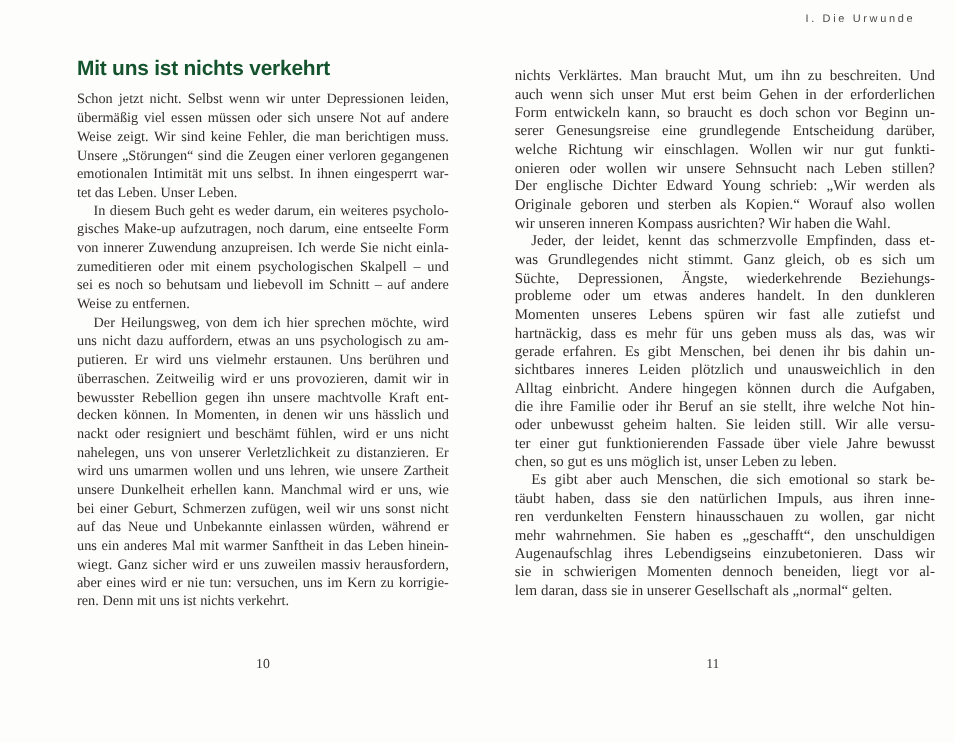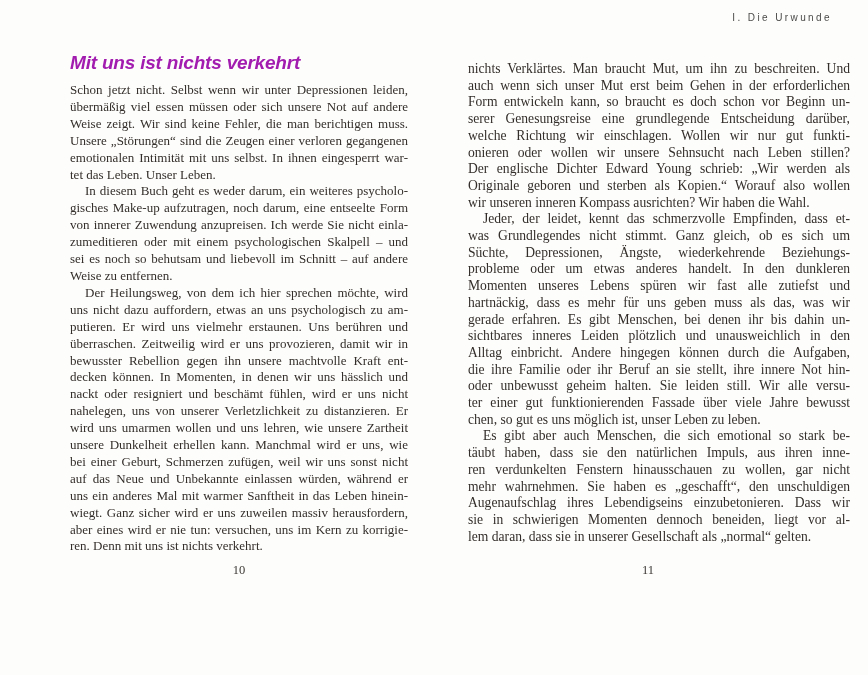--- a/index.html
+++ b/index.html
@@ -44,30 +44,30 @@
     overflow: hidden;
   }
   .line.last { text-align: center; text-align-last: left; }
   .line.indent { text-indent: 15px; }
 
   .page-number {
     position: absolute;
     font-size: 12.5px;
     color: #3d3935;
     text-align: center;
-    top: 563px;
+    top: 596px;
   }
   #page-number-left  { left: 70px;  width: 338px; }
   #page-number-right { left: 468px; width: 360px; }
 </style>
 </head>
 <body>
 
 <div class="page-col" id="left-page">
-  <h1 class="chapter-heading" style="color: #a21caf; font-style: italic;">Mit uns ist nichts verkehrt</h1>
+  <h1 class="chapter-heading" style="color: #14532d;">Mit uns ist nichts verkehrt</h1>
   <div class="body-text" id="left-paragraphs">
       <div class="paragraph">
         <div class="line">Schon jetzt nicht. Selbst wenn wir unter Depressionen leiden,</div>
         <div class="line">übermäßig viel essen müssen oder sich unsere Not auf andere</div>
         <div class="line">Weise zeigt. Wir sind keine Fehler, die man berichtigen muss.</div>
         <div class="line">Unsere „Störungen“ sind die Zeugen einer verloren gegangenen</div>
         <div class="line">emotionalen Intimität mit uns selbst. In ihnen eingesperrt war-</div>
         <div class="line last">tet das Leben. Unser Leben.</div>
       </div>
       <div class="paragraph">
@@ -116,21 +116,21 @@
       <div class="paragraph">
         <div class="line indent">Jeder, der leidet, kennt das schmerzvolle Empfinden, dass et-</div>
         <div class="line">was Grundlegendes nicht stimmt. Ganz gleich, ob es sich um</div>
         <div class="line">Süchte, Depressionen, Ängste, wiederkehrende Beziehungs-</div>
         <div class="line">probleme oder um etwas anderes handelt. In den dunkleren</div>
         <div class="line">Momenten unseres Lebens spüren wir fast alle zutiefst und</div>
         <div class="line">hartnäckig, dass es mehr für uns geben muss als das, was wir</div>
         <div class="line">gerade erfahren. Es gibt Menschen, bei denen ihr bis dahin un-</div>
         <div class="line">sichtbares inneres Leiden plötzlich und unausweichlich in den</div>
         <div class="line">Alltag einbricht. Andere hingegen können durch die Aufgaben,</div>
-        <div class="line">die ihre Familie oder ihr Beruf an sie stellt, ihre innere Not hin-</div>
+        <div class="line">die ihre Familie oder ihr Beruf an sie stellt, ihre welche Not hin-</div>
         <div class="line">oder unbewusst geheim halten. Sie leiden still. Wir alle versu-</div>
         <div class="line">ter einer gut funktionierenden Fassade über viele Jahre bewusst</div>
         <div class="line last">chen, so gut es uns möglich ist, unser Leben zu leben.</div>
       </div>
       <div class="paragraph">
         <div class="line indent">Es gibt aber auch Menschen, die sich emotional so stark be-</div>
         <div class="line">täubt haben, dass sie den natürlichen Impuls, aus ihren inne-</div>
         <div class="line">ren verdunkelten Fenstern hinausschauen zu wollen, gar nicht</div>
         <div class="line">mehr wahrnehmen. Sie haben es „geschafft“, den unschuldigen</div>
         <div class="line">Augenaufschlag ihres Lebendigseins einzubetonieren. Dass wir</div>

